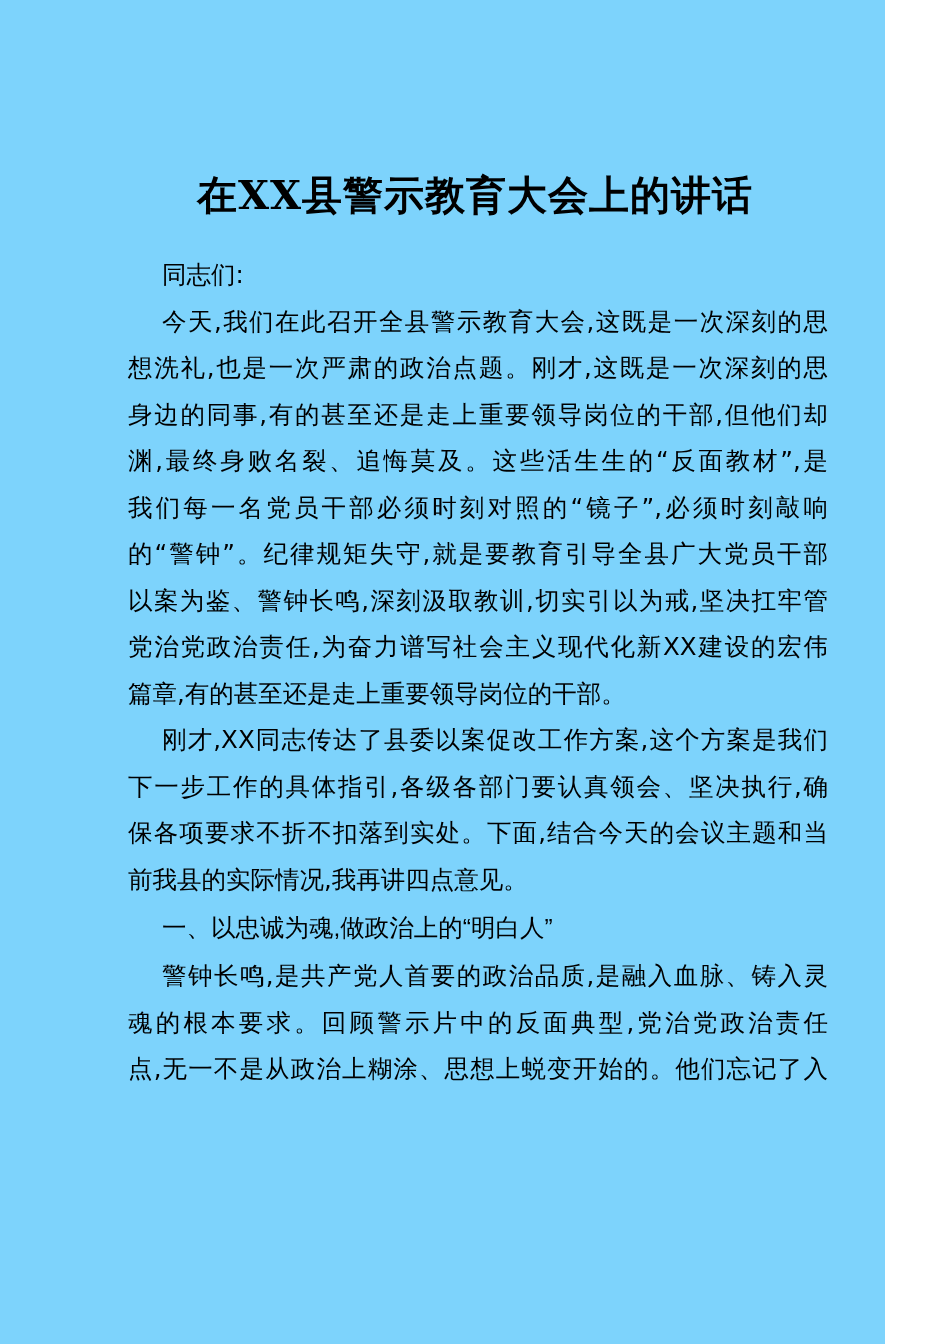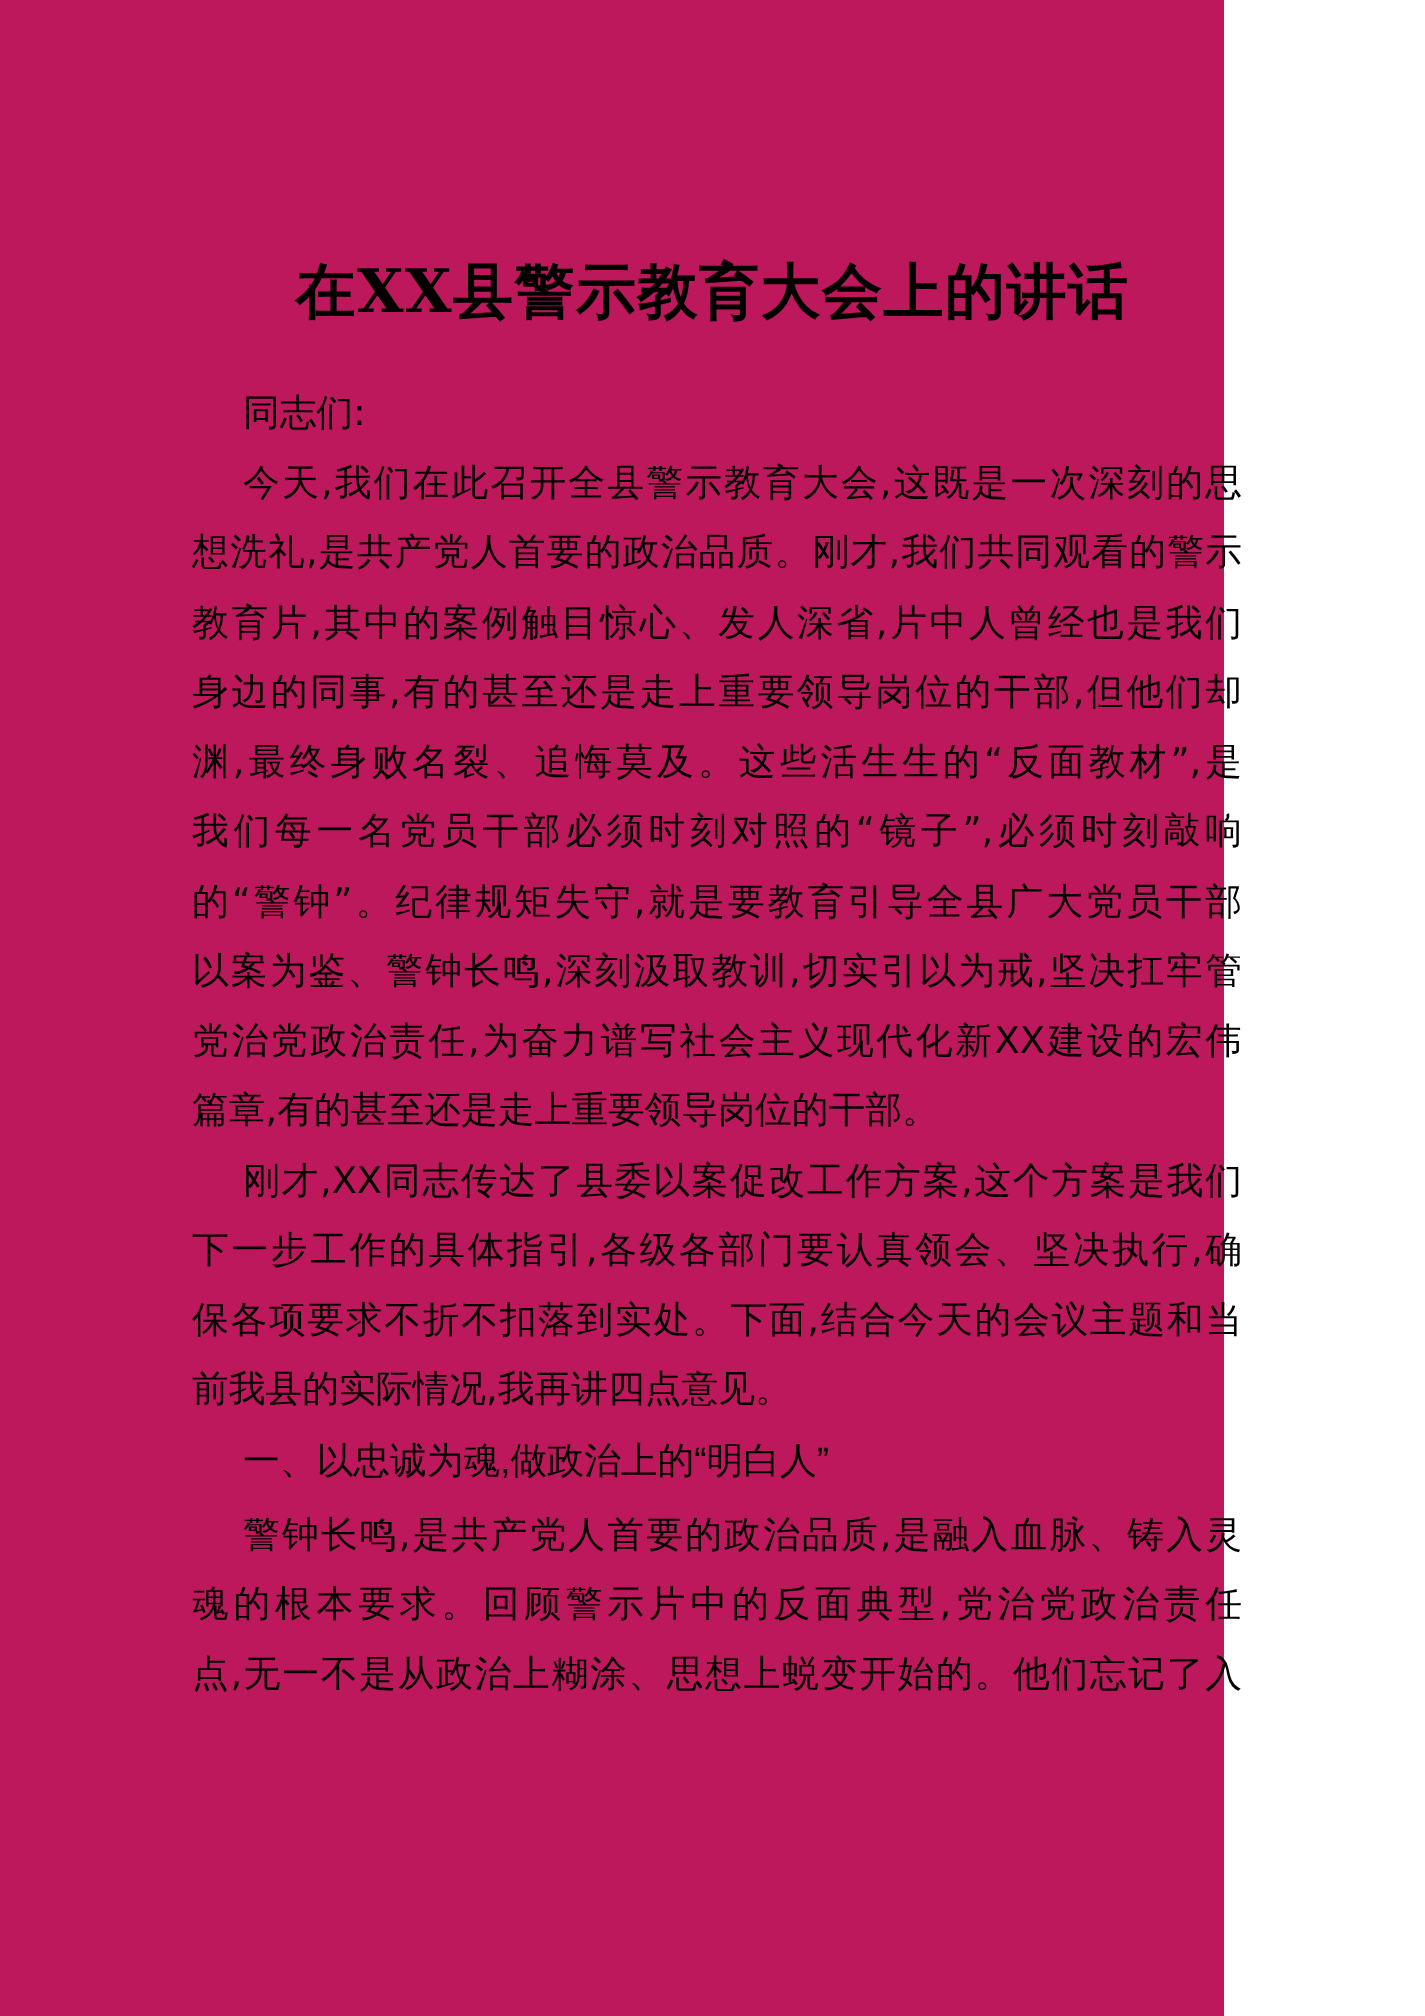--- a/index.html
+++ b/index.html
@@ -10,23 +10,23 @@
     body {
       width: 950px;
       height: 1344px;
       position: relative;
       overflow: hidden;
       color: #000000;
     }
     .page {
       position: absolute;
       left: 0; top: 0;
-      width: 816px;
+      width: 885px;
       height: 1344px;
-      background: #be185d;
+      background: #7dd3fc;
     }
     .title {
       position: absolute;
       left: 0;
       top: 168px;
       width: 950px;
       text-align: center;
       font-family: "DejaVu Serif", "Liberation Serif", serif;
       font-weight: bold;
       font-size: 40px;
@@ -68,22 +68,21 @@
 <div class="page">
 
   <div class="title">在XX县警示教育大会上的讲话</div>
 
   <div class="body-text">
 
     <div class="line short indent">同志们:</div>
 
     <div class="para">
       <div class="line indent">今天,我们在此召开全县警示教育大会,这既是一次深刻的思</div>
-      <div class="line">想洗礼,是共产党人首要的政治品质。刚才,我们共同观看的警示</div>
-      <div class="line">教育片,其中的案例触目惊心、发人深省,片中人曾经也是我们</div>
+      <div class="line">想洗礼,也是一次严肃的政治点题。刚才,这既是一次深刻的思</div>
       <div class="line">身边的同事,有的甚至还是走上重要领导岗位的干部,但他们却</div>
       <div class="line">渊,最终身败名裂、追悔莫及。这些活生生的“反面教材”,是</div>
       <div class="line">我们每一名党员干部必须时刻对照的“镜子”,必须时刻敲响</div>
       <div class="line">的“警钟”。纪律规矩失守,就是要教育引导全县广大党员干部</div>
       <div class="line">以案为鉴、警钟长鸣,深刻汲取教训,切实引以为戒,坚决扛牢管</div>
       <div class="line">党治党政治责任,为奋力谱写社会主义现代化新XX建设的宏伟</div>
       <div class="line last">篇章,有的甚至还是走上重要领导岗位的干部。</div>
     </div>
 
     <div class="para">

